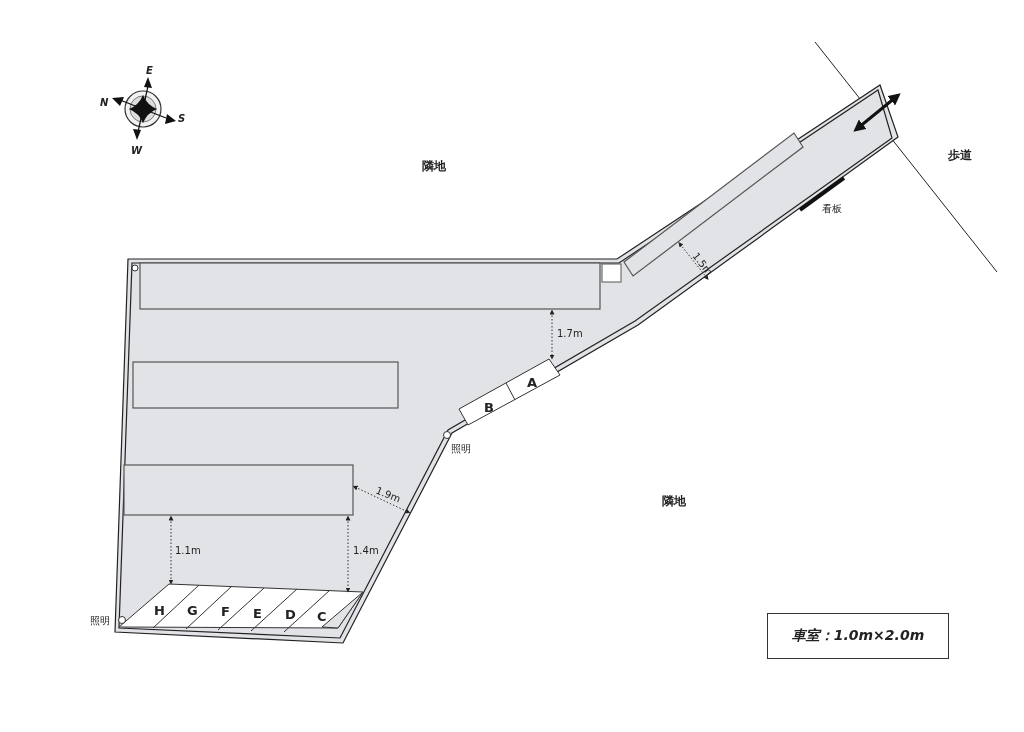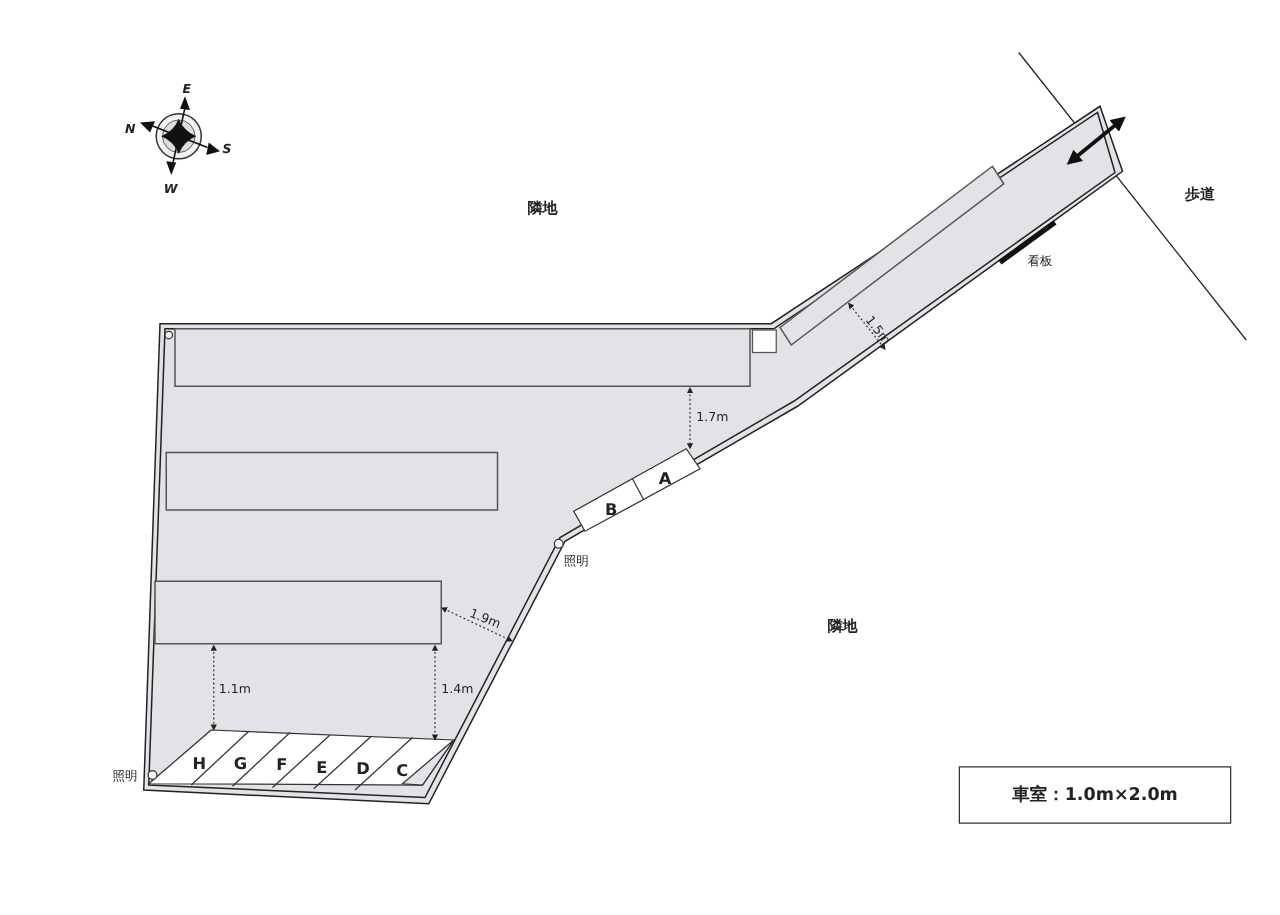--- a/index.html
+++ b/index.html
@@ -8,24 +8,24 @@
   svg { position: absolute; left: 0; top: 0; }
   .lot { fill: #e1e3e6; stroke: #222; stroke-width: 1.2; }
   .lot-inner { fill: none; stroke: #222; stroke-width: 1.2; }
   .box { fill: #e1e3e6; stroke: #555; stroke-width: 1.2; }
   .space { fill: #ffffff; stroke: #333; stroke-width: 1; }
   .dim { stroke: #333; stroke-width: 1; stroke-dasharray: 1.5 2; fill: none; }
   .txt { font-family: "DejaVu Sans", sans-serif; fill: #222; }
   .lbl-small { font-size: 10px; }
   .lbl-mid { font-size: 12px; font-weight: bold; }
   .lbl-space { font-size: 13px; font-weight: bold; }
-  .legend { position: absolute; left: 767px; top: 613px; width: 218px; height: 46px;
+  .legend { position: absolute; left: 767px; top: 613px; width: 182px; height: 46px;
             border: 1px solid #333; box-sizing: border-box; display: flex;
             align-items: center; justify-content: center; font-size: 14px; font-weight: bold;
-            background: #fff; }
+            background: #fff; font-style: italic; }
 </style>
 </head>
 <body>
 
 <svg width="1024" height="732" viewBox="0 0 1024 732">
   <defs>
     <marker id="ah" viewBox="0 0 6 6" refX="3" refY="3" markerWidth="5" markerHeight="5" orient="auto-start-reverse">
       <path d="M0,0 L6,3 L0,6 z" fill="#222"></path>
     </marker>
     <marker id="bigah" viewBox="0 0 10 10" refX="5" refY="5" markerWidth="4" markerHeight="4" orient="auto-start-reverse">

